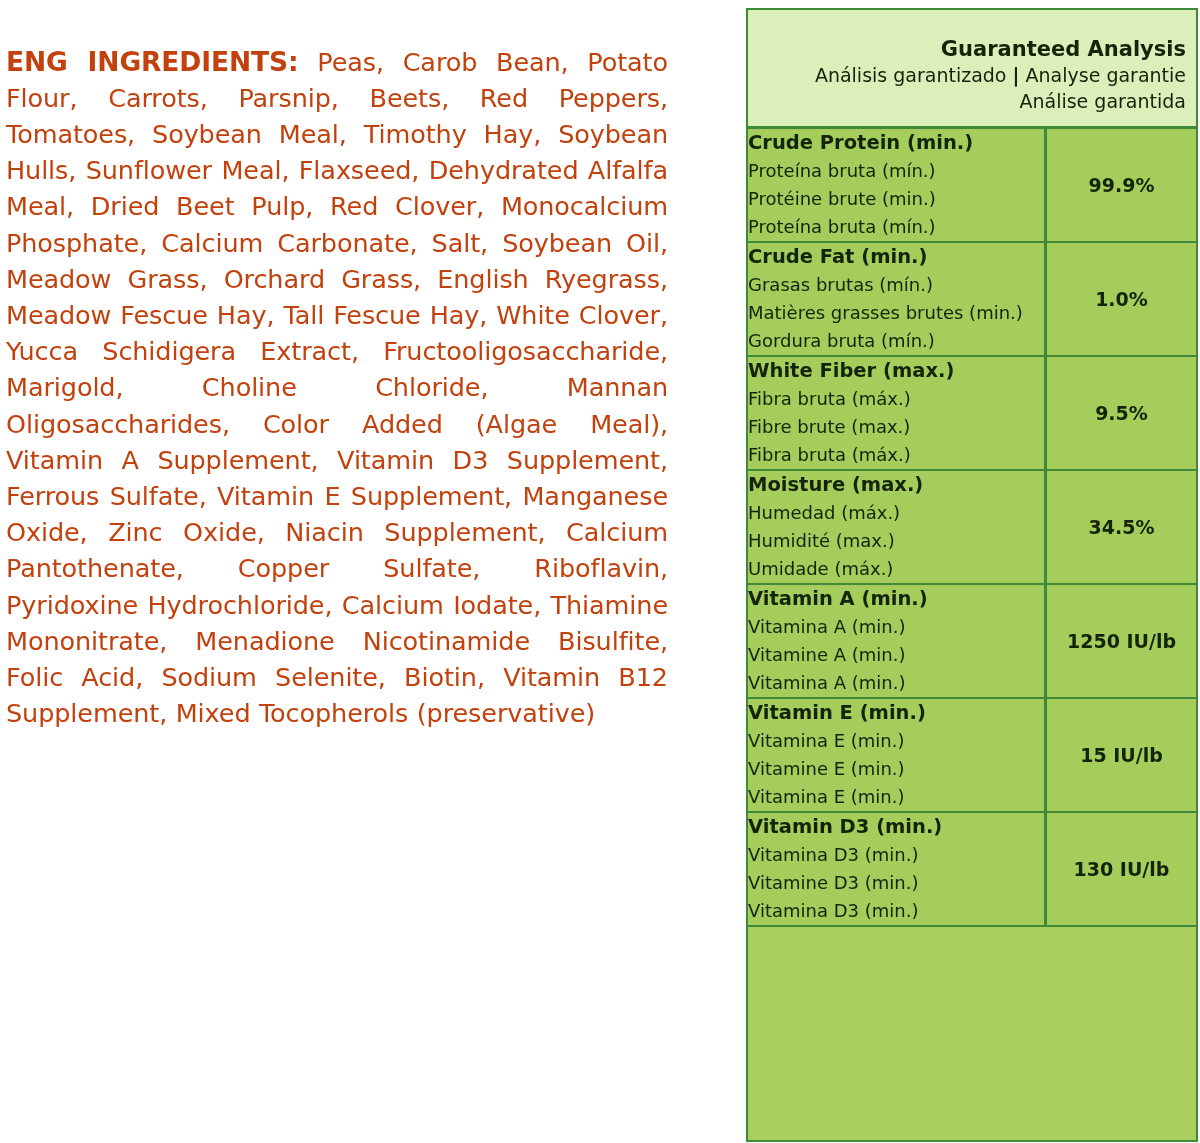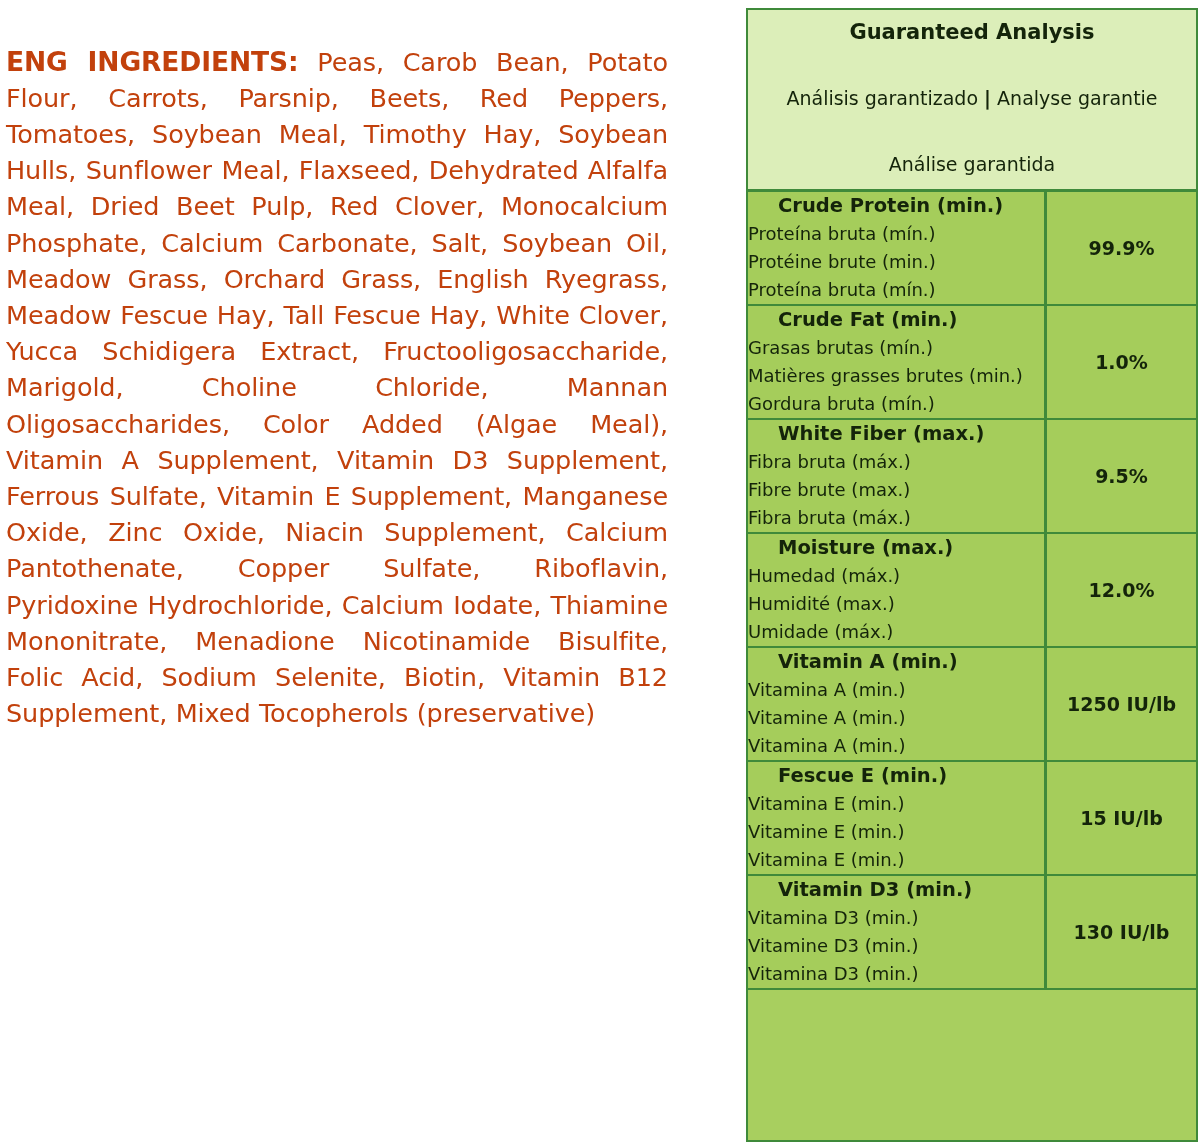--- a/index.html
+++ b/index.html
@@ -47,37 +47,36 @@
     top: 8px;
     width: 452px;
     height: 1134px;
     background: #a8cf5f;
     border: 2px solid #3f8a3a;
     box-sizing: border-box;
     overflow: hidden;
   }
   #ga-header {
     background: #dceeb9;
-    padding: 9px 10px 12px 10px;
-    text-align: center;
+    padding: 26px 10px 12px 10px;
+    text-align: right;
     border-bottom: 3px solid #3f8a3a;
   }
   #ga-title {
     font-weight: bold;
     font-size: 21px;
     color: #14240a;
     line-height: 26px;
     font-family: "DejaVu Sans", "Liberation Sans", sans-serif;
   }
   #ga-subtitle-1, #ga-subtitle-2 {
     font-size: 19px;
     color: #14240a;
     line-height: 26px;
     font-family: "DejaVu Sans", "Liberation Sans", sans-serif;
-    margin-top: 40px;
   }
   #ga-subtitle-1 .sep {
     font-weight: bold;
   }
 
   #ga-table {
     width: 100%;
     border-collapse: collapse;
     table-layout: fixed;
   }
@@ -103,21 +102,20 @@
     color: #14240a;
     font-family: "DejaVu Sans", "Liberation Sans", sans-serif;
     white-space: nowrap;
   }
   .nutrient-en {
     font-weight: bold;
     font-size: 19.5px;
     color: #14240a;
     line-height: 28px;
     font-family: "DejaVu Sans", "Liberation Sans", sans-serif;
-    padding-left: 30px;
   }
   .nutrient-tr {
     font-size: 18px;
     color: #14240a;
     line-height: 28px;
     font-family: "DejaVu Sans", "Liberation Sans", sans-serif;
     white-space: nowrap;
   }
 </style>
 </head>
@@ -171,34 +169,34 @@
         </td>
         <td class="value-cell">9.5%</td>
       </tr>
       <tr>
         <td class="nutrient-cell">
           <div class="nutrient-en">Moisture (max.)</div>
           <div class="nutrient-tr">Humedad (máx.)</div>
           <div class="nutrient-tr">Humidité (max.)</div>
           <div class="nutrient-tr">Umidade (máx.)</div>
         </td>
-        <td class="value-cell">12.0%</td>
+        <td class="value-cell">34.5%</td>
       </tr>
       <tr>
         <td class="nutrient-cell">
           <div class="nutrient-en">Vitamin A (min.)</div>
           <div class="nutrient-tr">Vitamina A (min.)</div>
           <div class="nutrient-tr">Vitamine A (min.)</div>
           <div class="nutrient-tr">Vitamina A (min.)</div>
         </td>
         <td class="value-cell">1250 IU/lb</td>
       </tr>
       <tr>
         <td class="nutrient-cell">
-          <div class="nutrient-en">Fescue E (min.)</div>
+          <div class="nutrient-en">Vitamin E (min.)</div>
           <div class="nutrient-tr">Vitamina E (min.)</div>
           <div class="nutrient-tr">Vitamine E (min.)</div>
           <div class="nutrient-tr">Vitamina E (min.)</div>
         </td>
         <td class="value-cell">15 IU/lb</td>
       </tr>
       <tr>
         <td class="nutrient-cell">
           <div class="nutrient-en">Vitamin D3 (min.)</div>
           <div class="nutrient-tr">Vitamina D3 (min.)</div>

